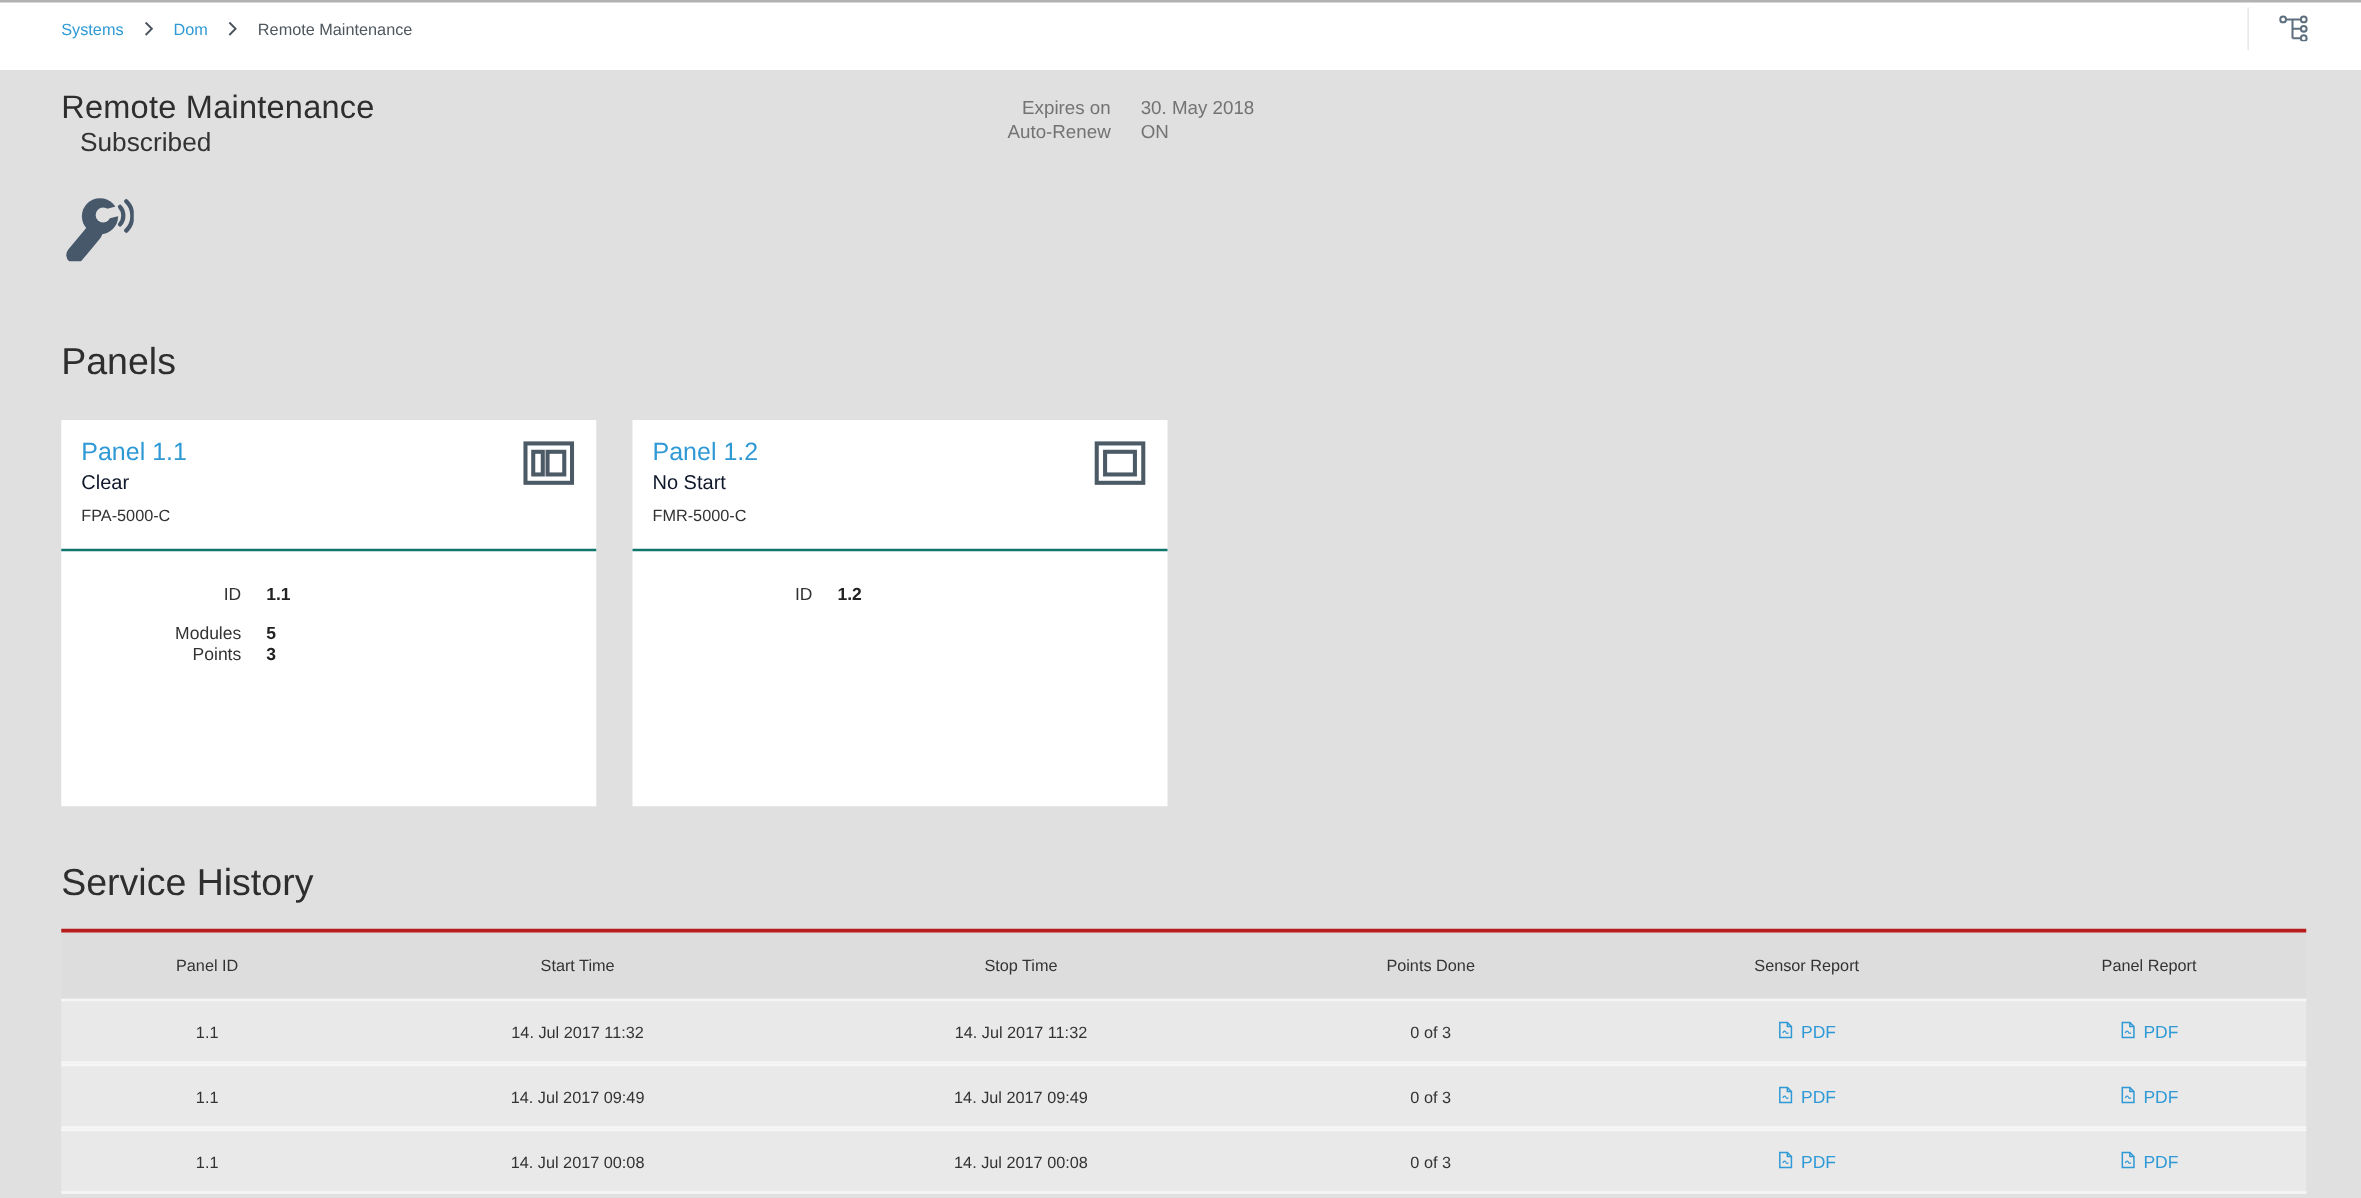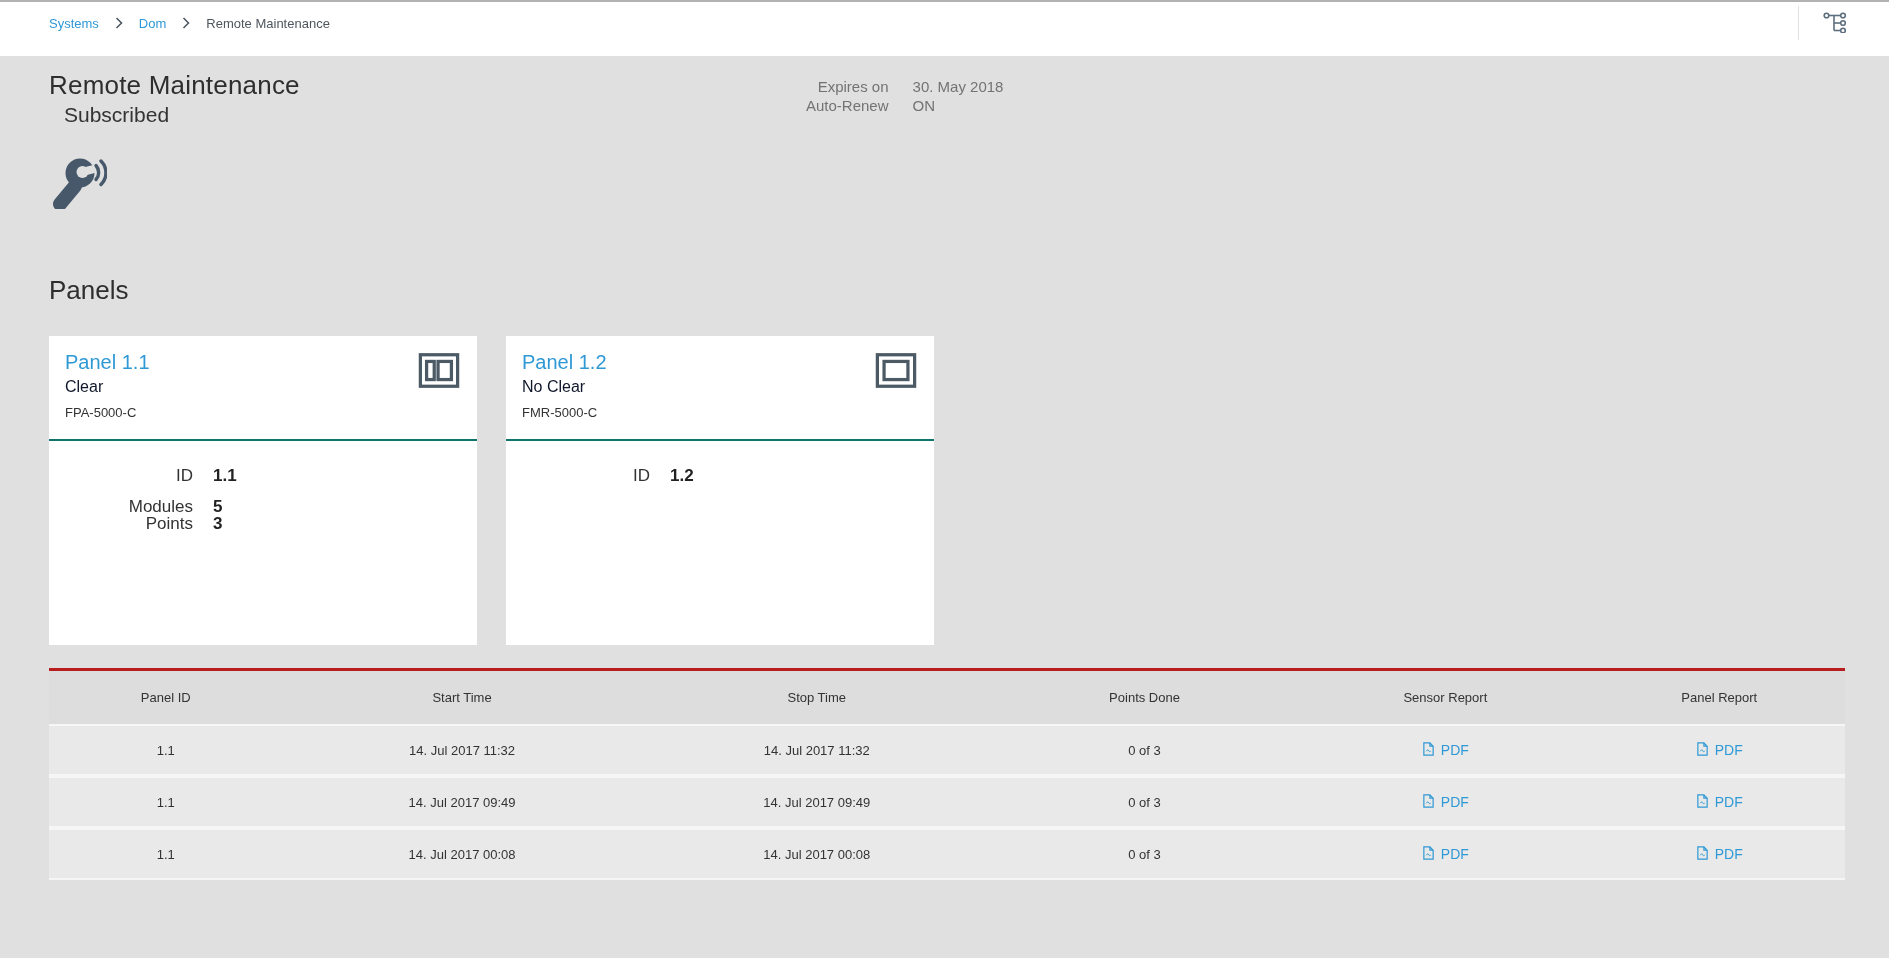--- a/index.html
+++ b/index.html
@@ -36,30 +36,30 @@
   .details {
     position: absolute; left: 806px; top: 22px;
     display: grid; grid-template-columns: auto auto;
     column-gap: 24px; row-gap: 2px; font-size: 15px; color: #737373;
   }
   .dlabel { text-align: right; }
   .wrench { display: block; margin-top: 24px; width: 56px; height: 56px; }
 
   
   .panels { padding-left: 49px; }
-  h2.section-heading { font-size: 26px; font-weight: 400; color: #2e2e2e; line-height: 26px; }
+  h2.section-heading { font-size: 30px; font-weight: 400; color: #2e2e2e; line-height: 26px; }
   .panels .section-heading { margin-top: 70px; }
   .cards { display: flex; gap: 29px; margin-top: 33px; }
   .card { width: 428px; height: 309px; background: #ffffff; }
   .card-head { position: relative; height: 105px; padding: 14px 0 0 16px; border-bottom: 2px solid #0f766e; }
   .card-title { font-size: 20px; color: #2f99d6; text-decoration: none; cursor: pointer; line-height: 24px; display: inline-block; }
   .card-status { font-size: 16px; color: #0f172a; margin-top: 4px; }
   .card-model { font-size: 13px; color: #333; margin-top: 9px; }
   .card-icon { position: absolute; top: 16px; right: 17px; }
-  .card-body { padding: 26px 16px 0 16px; font-size: 17px; }
+  .card-body { padding: 26px 16px 0 16px; font-size: 14px; }
   .field { display: flex; line-height: 17px; }
   .field.gap-above { margin-top: 14px; }
   .flabel { width: 128px; text-align: right; color: #333; }
   .fvalue { margin-left: 20px; font-weight: bold; color: #222; }
 
   
   .history { padding: 0 44px 0 49px; }
   .history .section-heading { margin-top: 49px; }
   .sh-table { margin-top: 23px; }
   .sh-row {
@@ -178,21 +178,21 @@
           <div class="field">
             <span class="flabel">Points</span>
             <span class="fvalue">3</span>
           </div>
         </div>
       </article>
 
       <article class="card">
         <div class="card-head">
           <a class="card-title">Panel 1.2</a>
-          <div class="card-status">No Clear</div>
+          <div class="card-status">No Start</div>
           <div class="card-model">FMR-5000-C</div>
           <span class="card-icon">
             <svg width="42" height="37" viewBox="0 0 44 38">
               <g fill="none" stroke="#4c5a66" stroke-width="3.4">
                 <rect x="2.5" y="2.5" width="39" height="33"></rect>
                 <rect x="9.5" y="9.5" width="25" height="19"></rect>
               </g>
             </svg>
           </span>
         </div>
@@ -201,20 +201,21 @@
             <span class="flabel">ID</span>
             <span class="fvalue">1.2</span>
           </div>
         </div>
       </article>
 
     </div>
   </section>
 
   <section class="history">
+    <h2 class="section-heading">Service History</h2>
 
     <div class="sh-table">
       <div class="sh-row sh-head">
         <div>Panel ID</div>
         <div>Start Time</div>
         <div>Stop Time</div>
         <div>Points Done</div>
         <div>Sensor Report</div>
         <div>Panel Report</div>
       </div>

